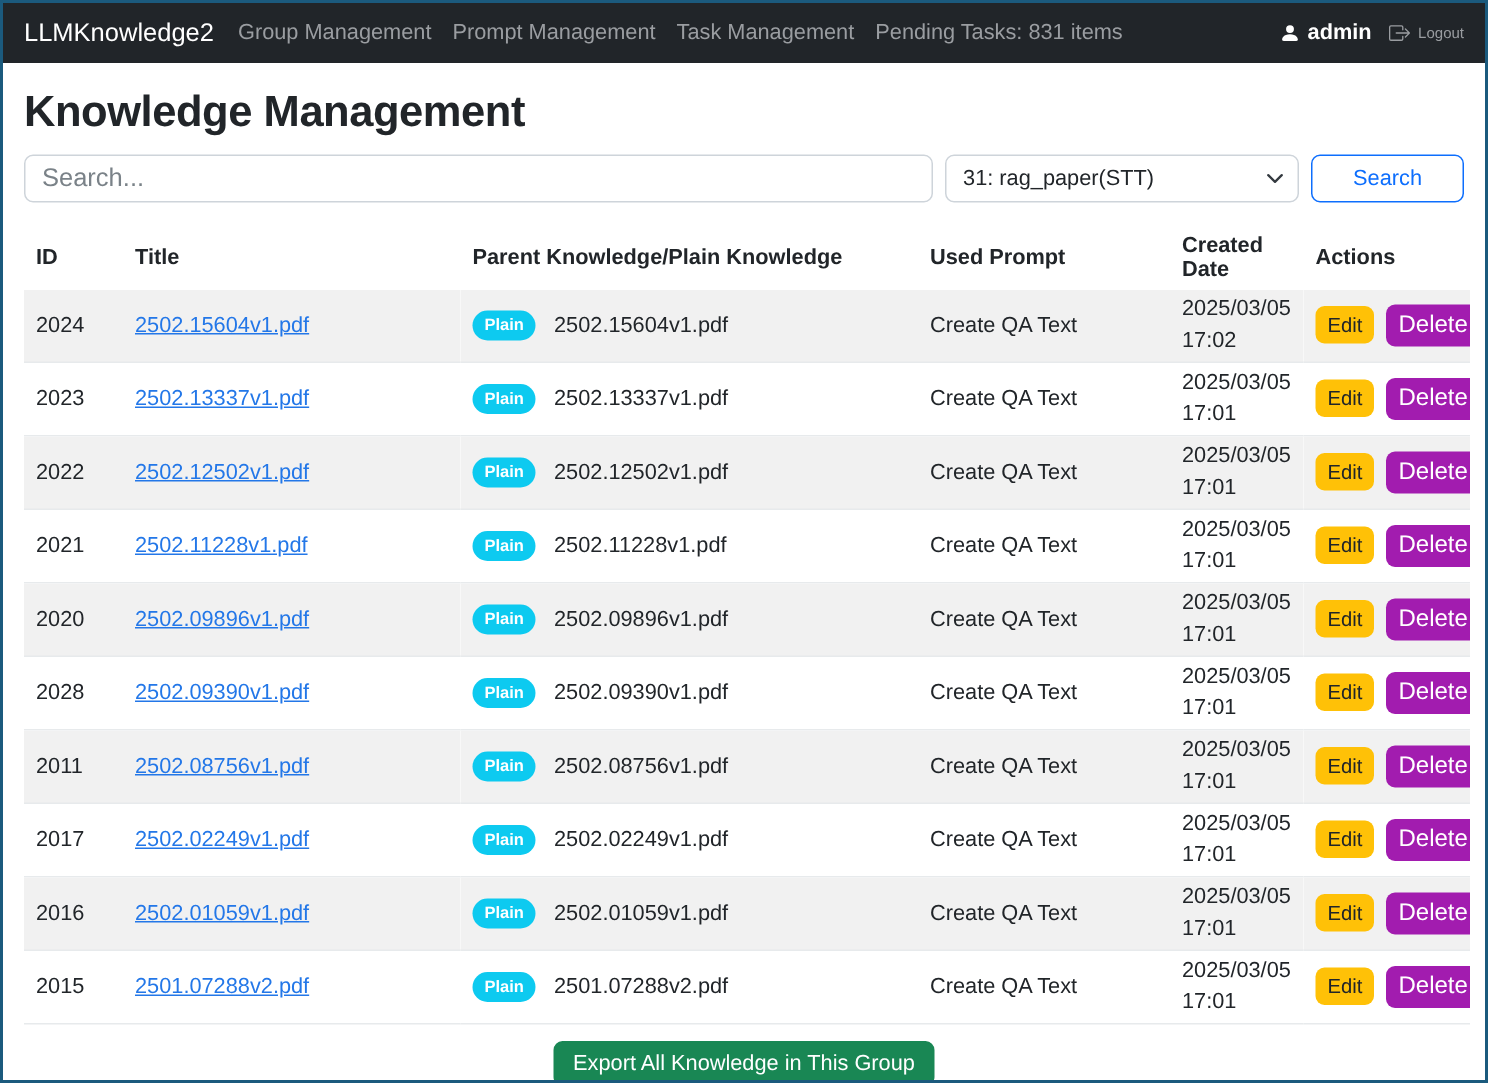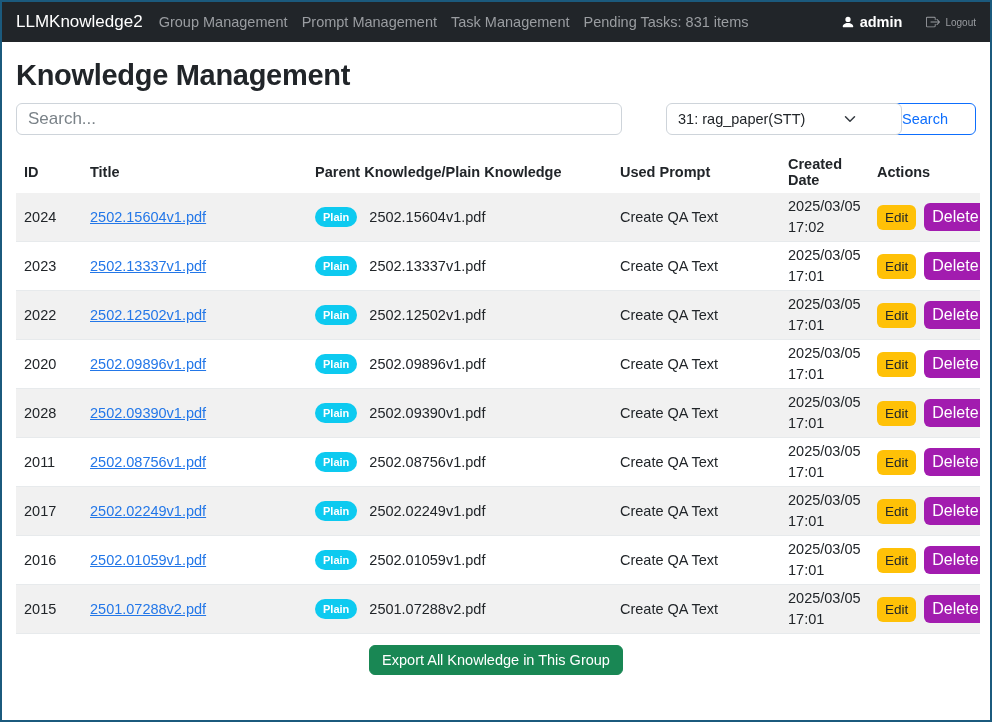--- a/index.html
+++ b/index.html
@@ -15,21 +15,21 @@
   }
 
   
   .navbar {
     height:40px; background:#212529;
     display:flex; align-items:center;
     padding:0 14px;
   }
   .brand { color:#fff; font-size:17px; font-weight:500; margin-right:10px; text-decoration:none; }
   .nav-link { color:#9a9da1; font-size:14.5px; padding:0 6px; margin-right:2px; text-decoration:none; white-space:nowrap; }
-  .nav-right { margin-left:auto; display:flex; align-items:center; gap:24px; }
+  .nav-right { margin-left:auto; display:flex; align-items:center; gap:12px; }
   .nav-user { color:#fff; font-weight:600; font-size:14.5px; display:flex; align-items:center; gap:5px; }
   .nav-logout { color:#9a9da1; font-size:10px; display:flex; align-items:center; gap:5px; text-decoration:none; }
   .nav-icon { display:inline-flex; }
 
   
   .container { padding:0 14px; }
   h1.page-title { font-size:29px; font-weight:600; color:#212529; margin:17px 0 11px; letter-spacing:-0.3px; }
 
   
   .search-row { display:flex; gap:8px; margin-bottom:16px; }
@@ -38,21 +38,20 @@
     padding:0 11px; font-size:17px; color:#212529; outline:none;
     font-family:"Liberation Sans", sans-serif;
   }
   .search-input::placeholder { color:#7a8288; }
   .select-wrap { position:relative; width:236px; }
   .group-select {
     width:100%; height:32px; border:1px solid #ced4da; border-radius:6px;
     padding:0 28px 0 11px; font-size:14.5px; color:#212529;
     appearance:none; -webkit-appearance:none; background:#fff; outline:none;
     font-family:"Liberation Sans", sans-serif;
-    margin-left:36px;
   }
   .select-chevron { position:absolute; right:10px; top:50%; transform:translateY(-50%); pointer-events:none; display:flex; }
   .btn-search {
     height:32px; padding:0 27px; background:#fff; border:1px solid #0d6efd;
     color:#0d6efd; font-size:14.5px; border-radius:6px; cursor:pointer;
     font-family:"Liberation Sans", sans-serif;
   }
 
   
   table.k-table { width:100%; border-collapse:collapse; table-layout:fixed; }
@@ -209,20 +208,37 @@
     <td>
       <div class="date-line">2025/03/05</div>
       <div class="date-line">17:01</div>
     </td>
     <td>
       <button class="btn-edit" type="button">Edit</button>
       <button class="btn-delete" type="button">Delete</button>
     </td>
   </tr>
 
+  <tr>
+    <td>2021</td>
+    <td><a class="title-link" href="#">2502.11228v1.pdf</a></td>
+    <td>
+      <span class="badge-plain">Plain</span>
+      <span class="parent-name">2502.11228v1.pdf</span>
+    </td>
+    <td>Create QA Text</td>
+    <td>
+      <div class="date-line">2025/03/05</div>
+      <div class="date-line">17:01</div>
+    </td>
+    <td>
+      <button class="btn-edit" type="button">Edit</button>
+      <button class="btn-delete" type="button">Delete</button>
+    </td>
+  </tr>
 
   <tr>
     <td>2020</td>
     <td><a class="title-link" href="#">2502.09896v1.pdf</a></td>
     <td>
       <span class="badge-plain">Plain</span>
       <span class="parent-name">2502.09896v1.pdf</span>
     </td>
     <td>Create QA Text</td>
     <td>

